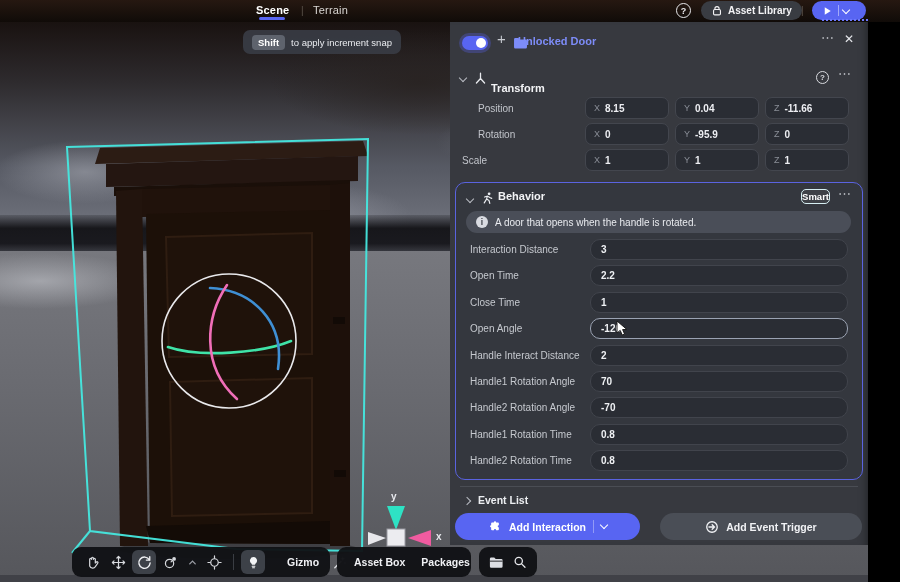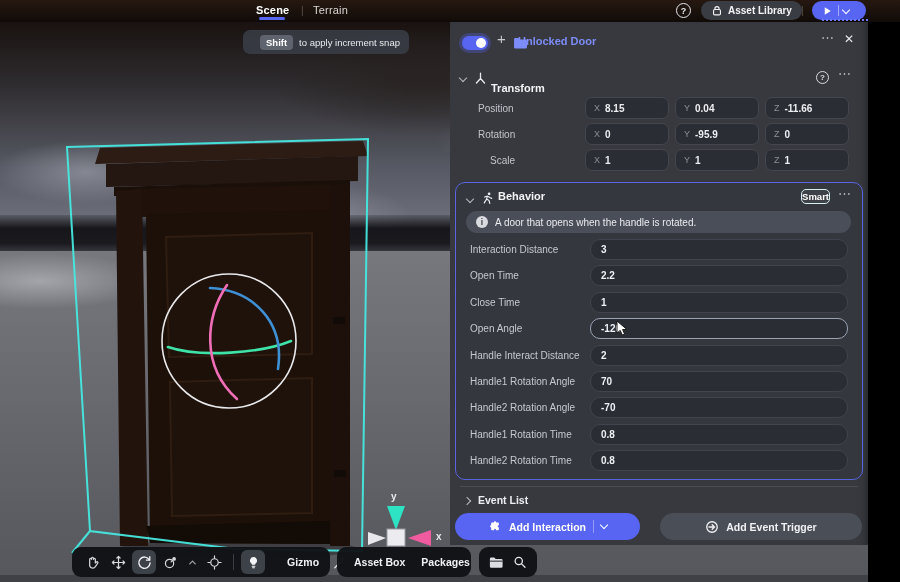--- a/index.html
+++ b/index.html
@@ -39,21 +39,21 @@
     background:
       radial-gradient(160px 40px at 40px 30px, rgba(210,212,218,.5), rgba(210,212,218,0) 70%),
       linear-gradient(180deg,#77787e 0%,#6a6b71 40%,#56575c 100%); }
   .floor-strip { left:0; top:553px; width:868px; height:7px; background:#404147; }
   .scene-svg { left:0; top:0; z-index:3; }
 
   
   .snap-tip { left:243px; top:30px; height:24px; background:rgba(56,60,68,.92); border-radius:7px;
     display:flex; align-items:center; gap:6px; padding:0 9px; z-index:30; }
   .snap-key { background:#5e636d; color:#fff; border-radius:4px; font-size:9.5px; font-weight:bold;
-    padding:2px 6px;margin-left:8px; }
+    padding:2px 6px; }
   .snap-text { color:#e9ebef; font-size:9.5px; }
 
   
   .panel { left:450px; top:22px; width:418px; height:523px; background:#37393f; z-index:20;
     box-shadow: inset -8px 0 10px -8px rgba(0,0,0,.5); }
   .right-void { left:868px; top:0; width:32px; height:582px; background:#000; z-index:35; }
 
   .toggle { width:26px; height:14px; border-radius:7px; background:#5865f2;
     box-shadow:0 0 0 3px rgba(88,101,242,.3); position:relative; }
   .toggle .knob { position:absolute; right:2px; top:2px; width:10px; height:10px; border-radius:50%; background:#fff; }
@@ -239,21 +239,21 @@
     </div>
     <div class="abs vec-field" style="left:225px; top:101px; width:84px;">
       <span class="vec-axis">Y</span>
       <span class="vec-val">-95.9</span>
     </div>
     <div class="abs vec-field" style="left:315px; top:101px; width:84px;">
       <span class="vec-axis">Z</span>
       <span class="vec-val">0</span>
     </div>
 
-    <div class="abs row-label" style="left:40px; top:133px;">Scale</div>
+    <div class="abs row-label" style="left:12px; top:133px;">Scale</div>
     <div class="abs vec-field" style="left:135px; top:127px; width:84px;">
       <span class="vec-axis">X</span>
       <span class="vec-val">1</span>
     </div>
     <div class="abs vec-field" style="left:225px; top:127px; width:84px;">
       <span class="vec-axis">Y</span>
       <span class="vec-val">1</span>
     </div>
     <div class="abs vec-field" style="left:315px; top:127px; width:84px;">
       <span class="vec-axis">Z</span>

